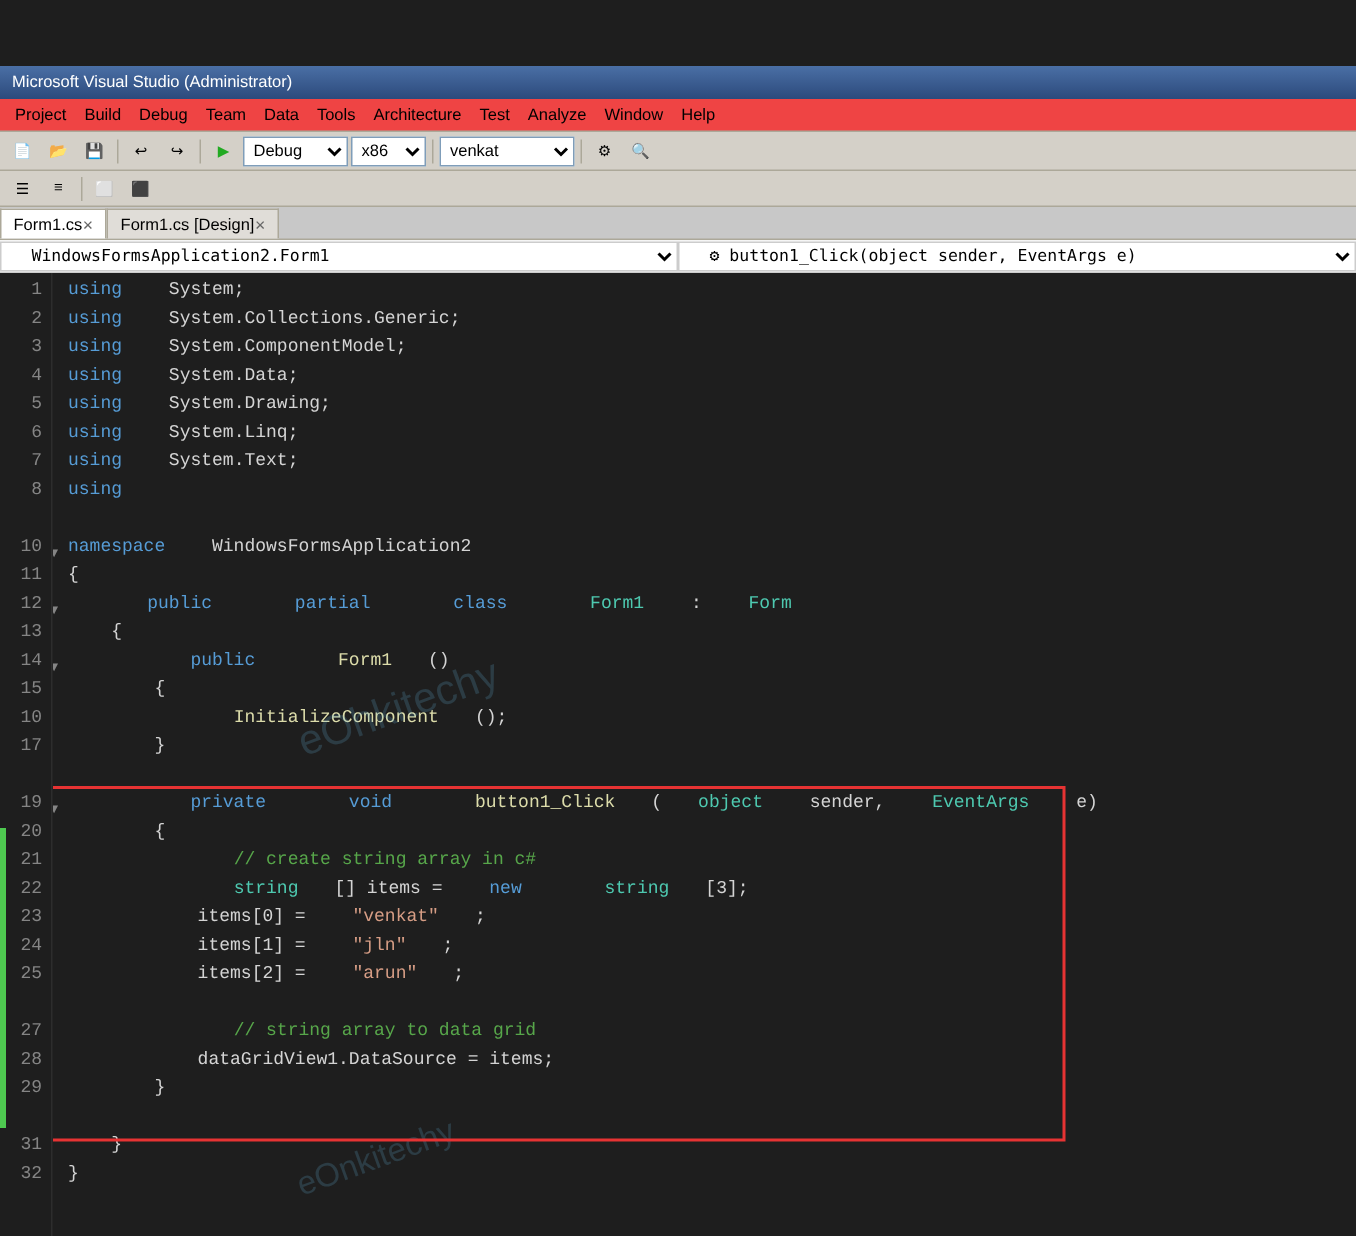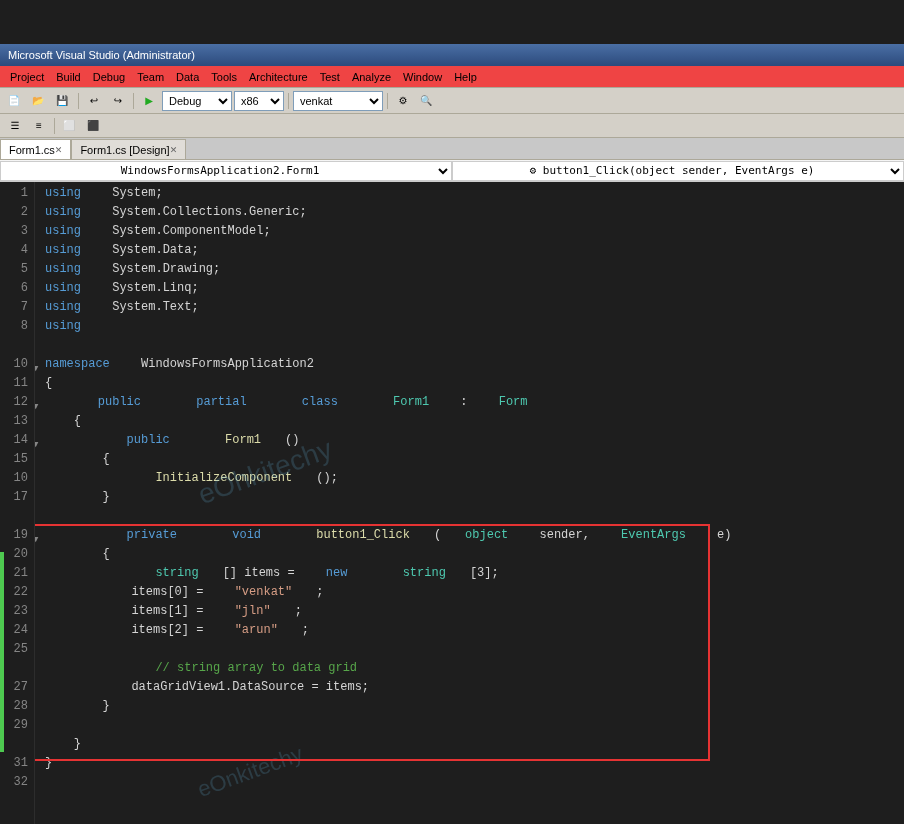--- a/index.html
+++ b/index.html
@@ -129,22 +129,21 @@
       align-items: center;
       border-bottom: 1px solid #ccc;
     }
     .nav-select {
       flex: 1;
       height: 20px;
       font-size: 11px;
       background: white;
       border: 1px solid #ccc;
       font-family: 'Consolas', monospace;
-      padding: 0 4px;
-      text-align: center;
+      padding: 0 16px;
     }
 
     
     .editor {
       background: #1e1e1e;
       color: #d4d4d4;
       display: flex;
       height: calc(824px - 22px - 22px - 26px - 24px - 22px - 22px);
       overflow: hidden;
       position: relative;
@@ -368,20 +367,21 @@
                 <path d="M0,0 L6,3 L0,6 Z" fill="#cccc00"></path>
               </marker>
             </defs>
           <line x1="55" y1="9" x2="10" y2="9" stroke="#cccc00" stroke-width="2" marker-end="url(#ah1)"></line>
         </svg>
         
       </span>
     </div>
 
     <div class="code-line"><span class="plain">        {</span></div>
+    <div class="code-line"><span class="plain">            </span><span class="comment">// create string array in c#</span></div>
 
     <div class="code-line" style="position:relative;">
       <span class="plain">            </span><span class="kw2">string</span><span class="plain">[] items = </span><span class="kw">new</span><span class="plain"> </span><span class="kw2">string</span><span class="plain">[3];</span>
       <span style="position:absolute;right:-80px;top:0px;display:flex;align-items:center;gap:4px;">
         <svg width="60" height="18" style="overflow:visible;">
           <defs>
               <marker id="ah2" markerWidth="6" markerHeight="6" refX="3" refY="3" orient="auto">
                 <path d="M0,0 L6,3 L0,6 Z" fill="#cccc00"></path>
               </marker>
             </defs>

